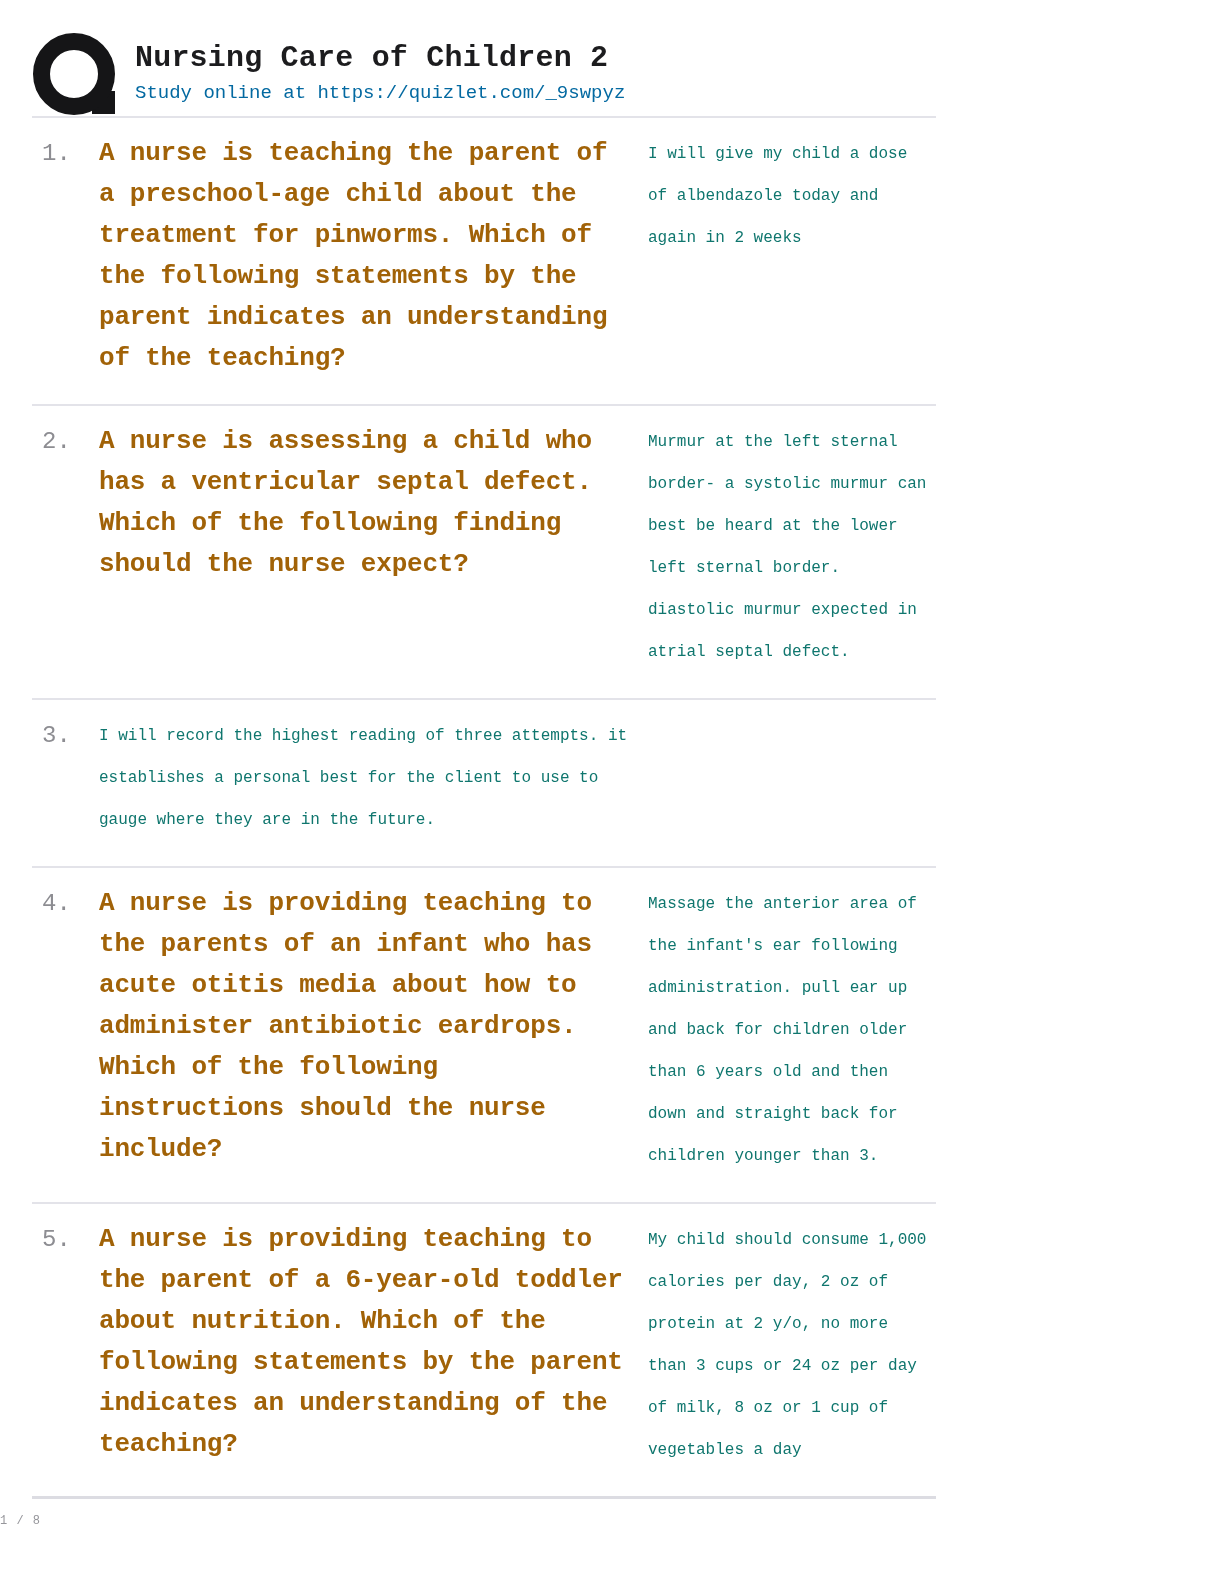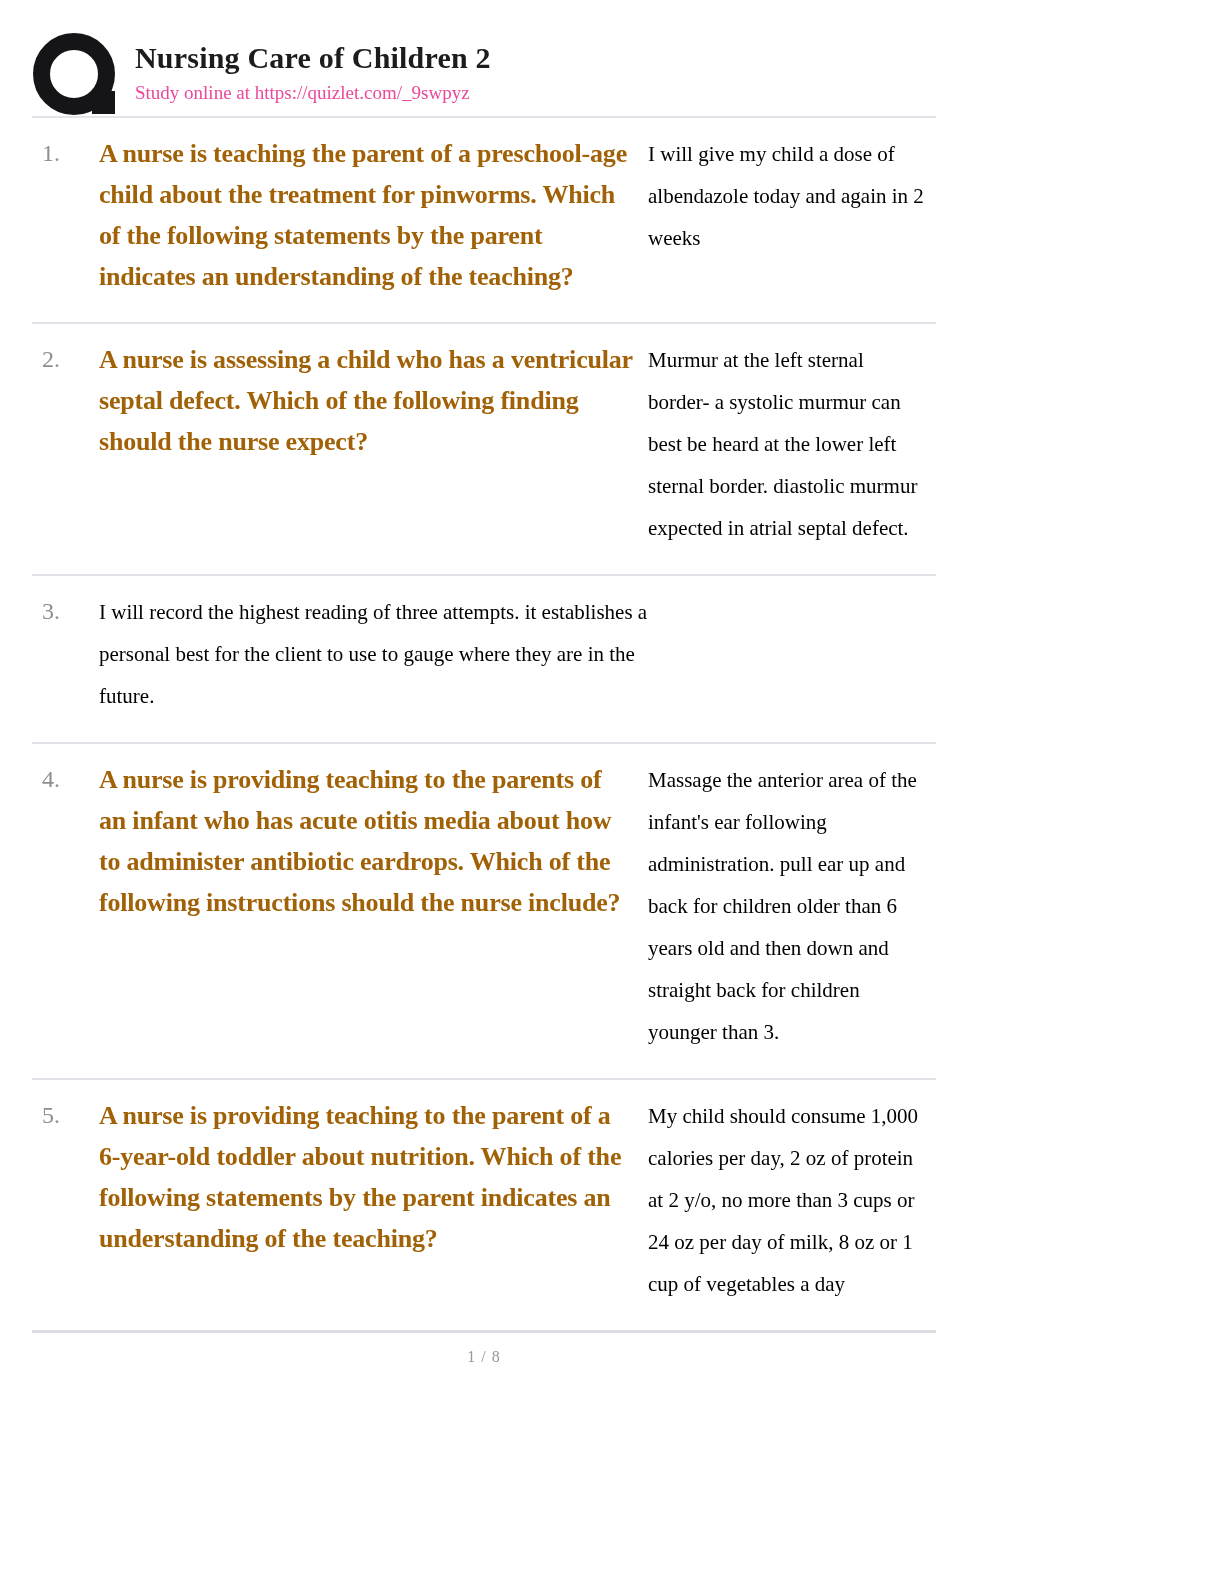--- a/index.html
+++ b/index.html
@@ -1,38 +1,38 @@
 <!DOCTYPE html>
 <html><head>
 <meta charset="utf-8">
 <style>
   * { box-sizing: border-box; }
   html, body { margin: 0; padding: 0; background: #ffffff; }
   .page {
     width: 968px; height: 1584px; background: #ffffff;
-    font-family: Liberation Serif, serif;
+    font-family: Liberation Mono, monospace;
     overflow: hidden; position: relative;
   }
   
   .header { display: flex; align-items: flex-start; gap: 20px; padding: 33px 32px 0 33px; height: 116px; }
   .logo { position: relative; width: 82px; height: 82px; flex: none; }
   .logo-ring { position: absolute; inset: 0; border: 17px solid #151517; border-radius: 50%; }
   .logo-tail { position: absolute; right: 0; bottom: 1px; width: 23px; height: 23px; background: #151517; }
   .header-text { padding-top: 8px; }
   .page-title { font-size: 30px; font-weight: 700; color: #1c1c1e; letter-spacing: 0.2px; }
-  .page-subtitle { font-size: 19px; font-weight: 400; color: #ec4899; margin-top: 7px; }
+  .page-subtitle { font-size: 19px; font-weight: 400; color: #0369a1; margin-top: 7px; }
   .rule { height: 2px; background: #e3e3e9; margin: 0 32px; }
   
   .card { display: grid; grid-template-columns: 57px 549px 1fr; padding: 15px 39px 25px 42px; }
   .num { font-size: 24px; color: #8d8d92; line-height: 41px; font-weight: 400; }
   .q   { font-size: 26px; font-weight: 700; color: #a16207; line-height: 41px; padding-right: 14px; letter-spacing: -0.2px; }
-  .a   { font-size: 21px; font-weight: 400; color: #000000; line-height: 42px; }
+  .a   { font-size: 16px; font-weight: 400; color: #0f766e; line-height: 42px; }
   
   .footer-rule { height: 3px; background: #dcdce2; margin: 0 32px; }
-  .page-indicator { text-align: center; font-size: 16px; color: #96969b; margin-top: 15px; letter-spacing: 1px; }
+  .page-indicator { font-size: 12px; color: #96969b; margin-top: 15px; letter-spacing: 1px; }
 </style>
 </head>
 <body>
 
 <div class="page">
 
   <div class="header">
     <div class="logo">
       <div class="logo-tail"></div>
       <div class="logo-ring"></div>

